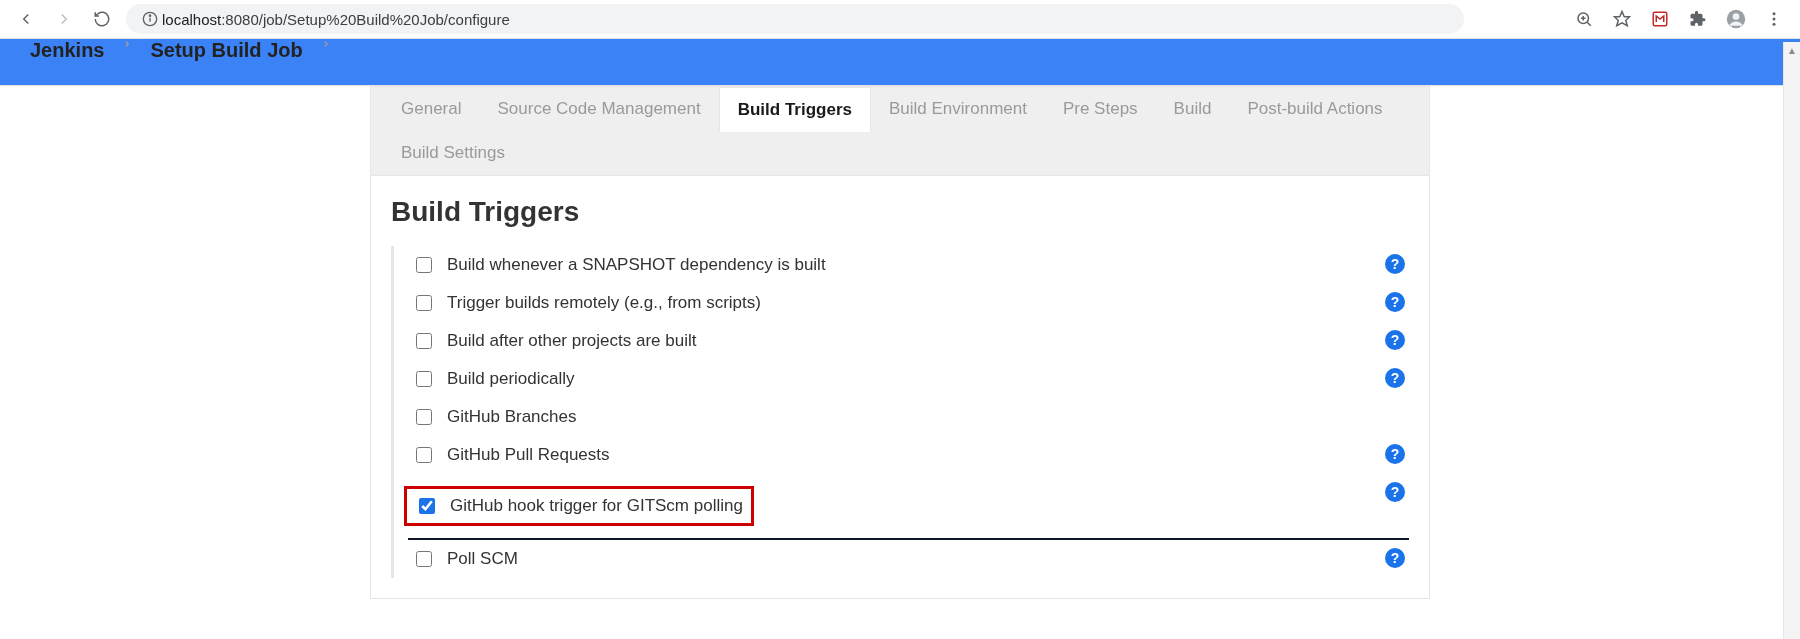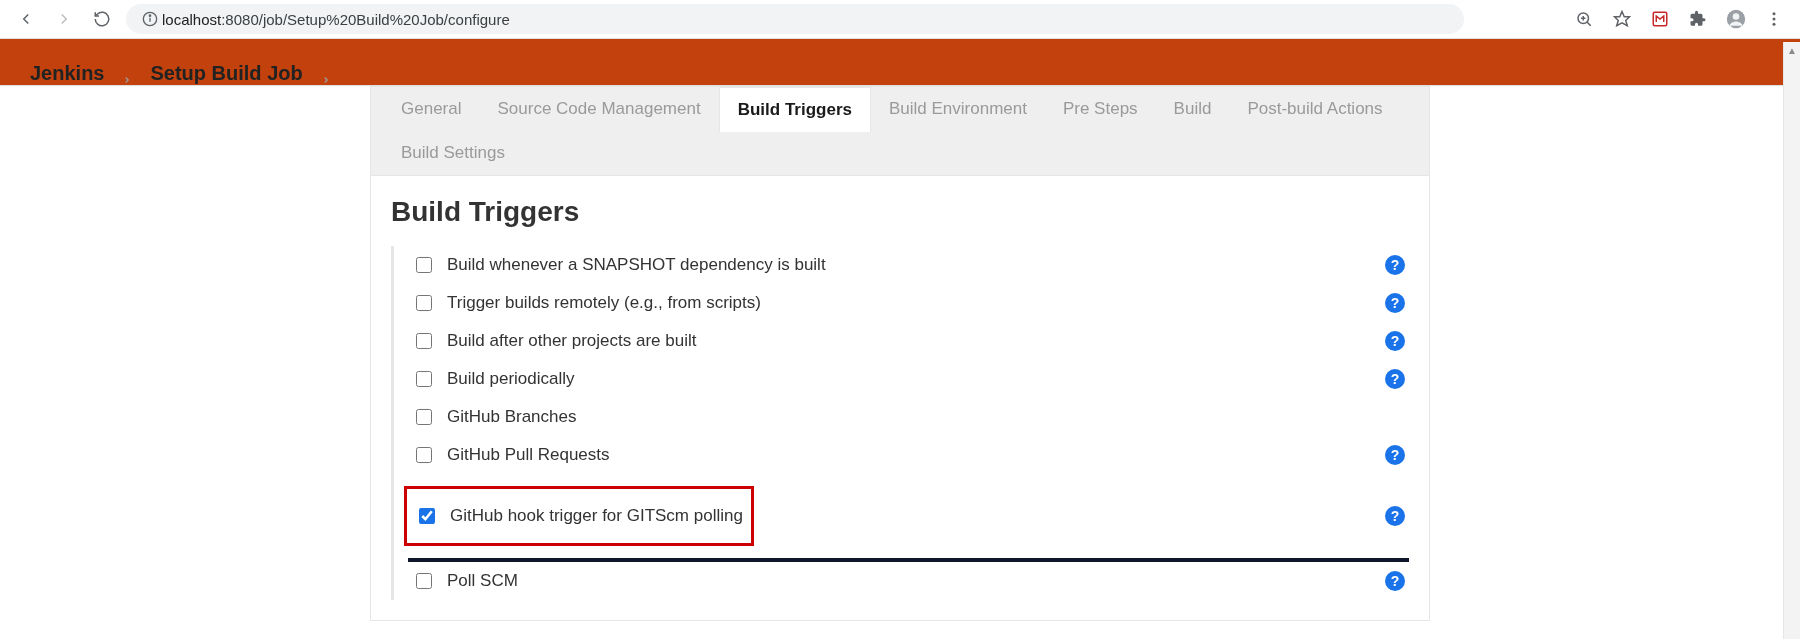--- a/index.html
+++ b/index.html
@@ -68,25 +68,25 @@
     justify-content: center;
     width: 20px;
     height: 20px;
   }
   svg { display: block; }
 
   
   .crumbbar {
     height: 46px;
     display: flex;
-    align-items: flex-end;
+    align-items: flex-start;
     gap: 18px;
     padding: 0 30px;
     border-bottom: 1px solid var(--border);
-    background: #c2410c;
+    background: #3b82f6;
   }
   .crumb { font-size: 20px; font-weight: 700; color: #222; }
   .crumb-sep { color: #9e9e9e; font-size: 14px; }
 
   
   .page {
     display: flex;
     justify-content: center;
   }
   .panel {
@@ -130,25 +130,25 @@
     font-size: 28px;
     font-weight: 700;
     margin: 8px 0 18px 0;
   }
   .triggers {
     border-left: 3px solid #e6e6e6;
     padding-left: 14px;
   }
   .row {
     display: flex;
-    align-items: center;
+    align-items: flex-start;
     justify-content: space-between;
     padding: 8px 4px;
   }
-  .row + .row.withline { border-top: 4px solid #0f172a; }
+  .row + .row.withline { border-top: 2px solid #0f172a; }
   .lbl {
     display: flex;
     align-items: center;
     gap: 12px;
     font-size: 17px;
     color: #333;
   }
   .lbl input[type="checkbox"] {
     width: 16px;
     height: 16px;
@@ -164,21 +164,21 @@
     font-size: 14px;
     font-weight: 700;
     display: inline-flex;
     align-items: center;
     justify-content: center;
     cursor: pointer;
     flex-shrink: 0;
   }
   .highlight-box {
     border: 3px solid var(--highlight);
-    padding: 16px 8px;
+    padding: 6px 8px;
     margin: 4px 0 4px -8px;
     display: inline-flex;
   }
   
   .scroll-hint {
     position: fixed;
     top: 42px;
     right: 0;
     width: 16px;
     bottom: 0;

